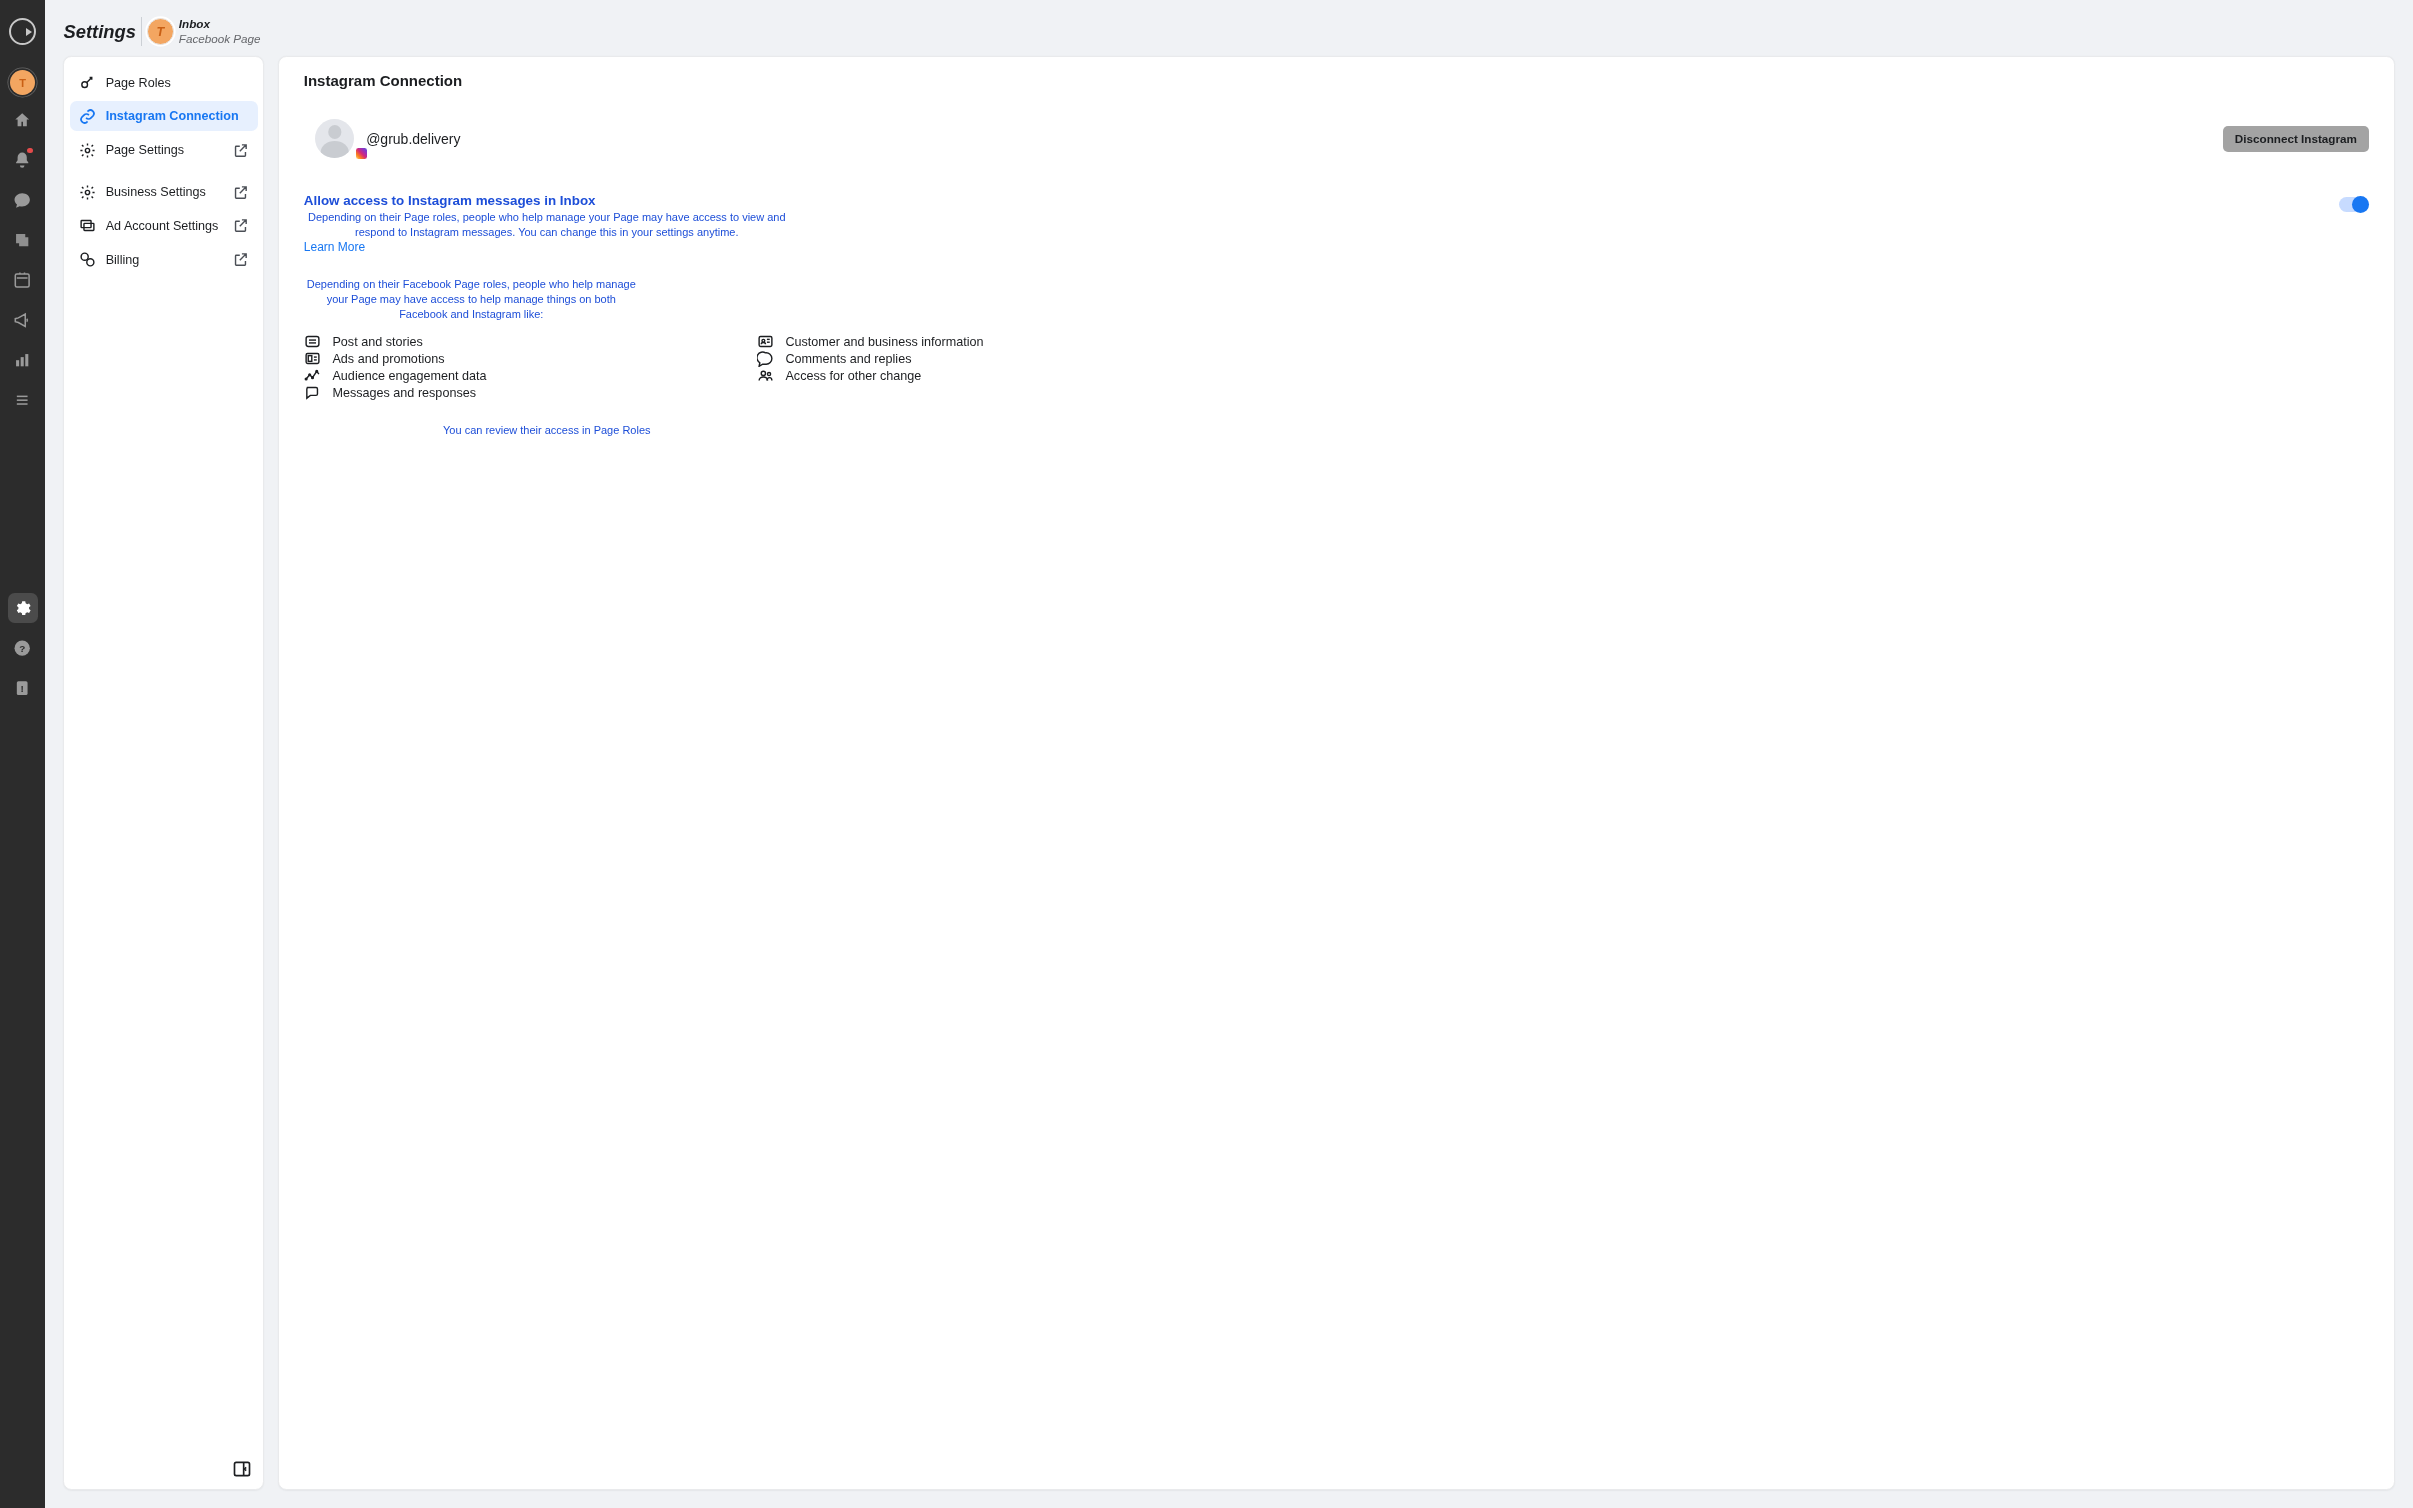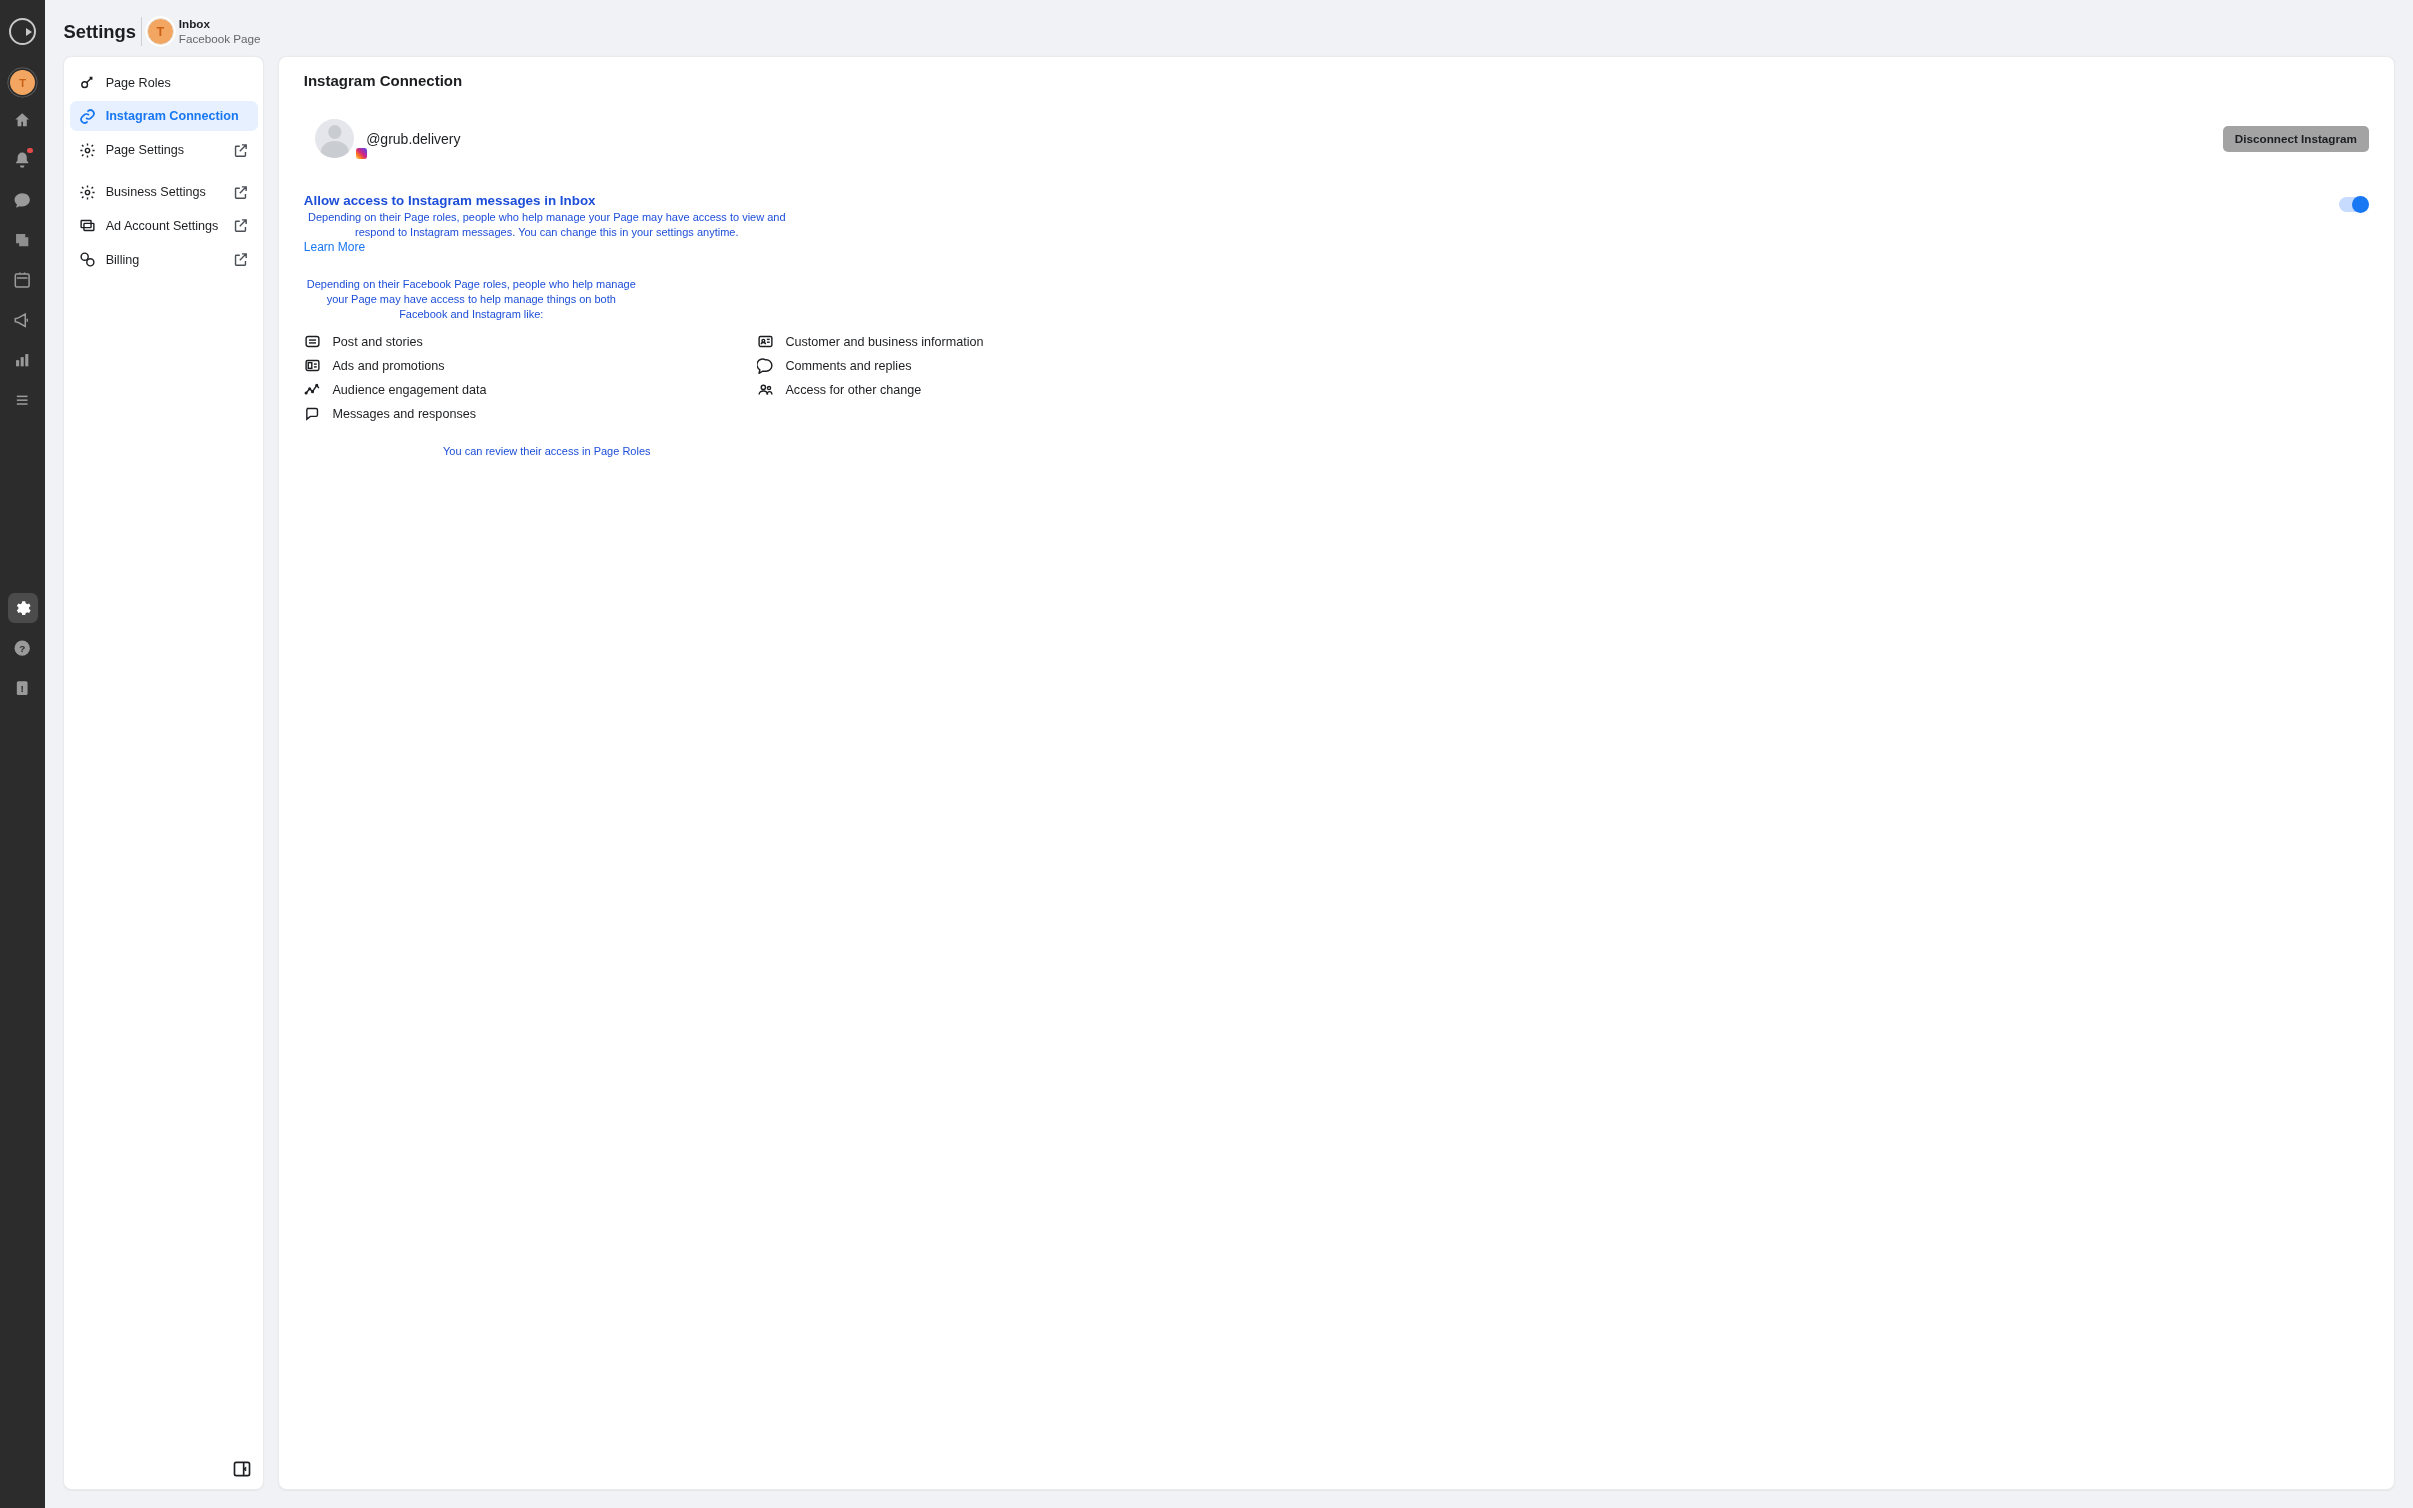--- a/index.html
+++ b/index.html
@@ -61,20 +61,21 @@
     flex:1;
     display:flex;
     flex-direction:column;
     overflow:hidden;
   }
   .header {
     display:flex;
     align-items:center;
     padding: 17px 18.4px 10px 18.4px;
     gap:5px;
+    font-style:italic;
   }
   .header h1 { font-size:18.4px; font-weight:800; color:#1c1e21;}
   .header .sep { width:0.8px; height:28.5px; background:#ccd0d5;}
   .header .pg-avatar{
     width:27px;height:27px;border-radius:50%;
     background:#f3a661;color:#c95f14;
     display:flex;align-items:center;justify-content:center;
     font-weight:700;font-size:12.6px;
     border:0.8px solid #e6e6e6; box-shadow:0 0 0 1.7px #fff, 0 0.8px 1.7px rgba(0,0,0,.15);
   }
@@ -185,21 +186,21 @@
     position:relative; cursor:pointer;
   }
   .toggle .knob{
     position:absolute;right:-0.8px;top:-0.8px;width:17px;height:17px;border-radius:50%;
     background:#1877f2;
   }
 
   .feat-grid{
     display:grid;
     grid-template-columns: 419px 1fr;
-    gap:7px 34px;
+    gap:0 34px;
     margin-top:11.7px;
   }
   .feat{
     display:flex;align-items:center;gap:11.7px;
     font-size:12.6px;color:#1c1e21;
   }
   .feat svg{width:17px;height:17px;flex-shrink:0;}
 
   .footer-note{margin-top:22px;font-size:12.6px;color:#1c1e21;}
 </style>

